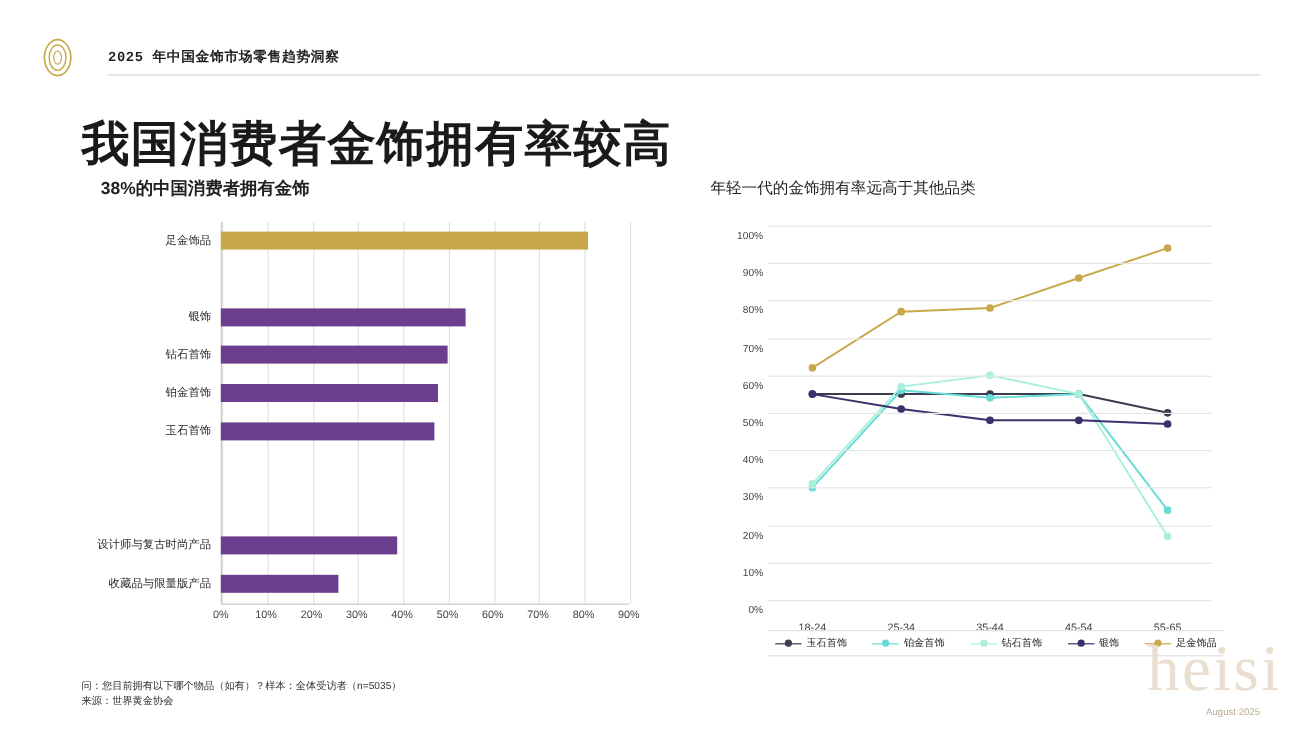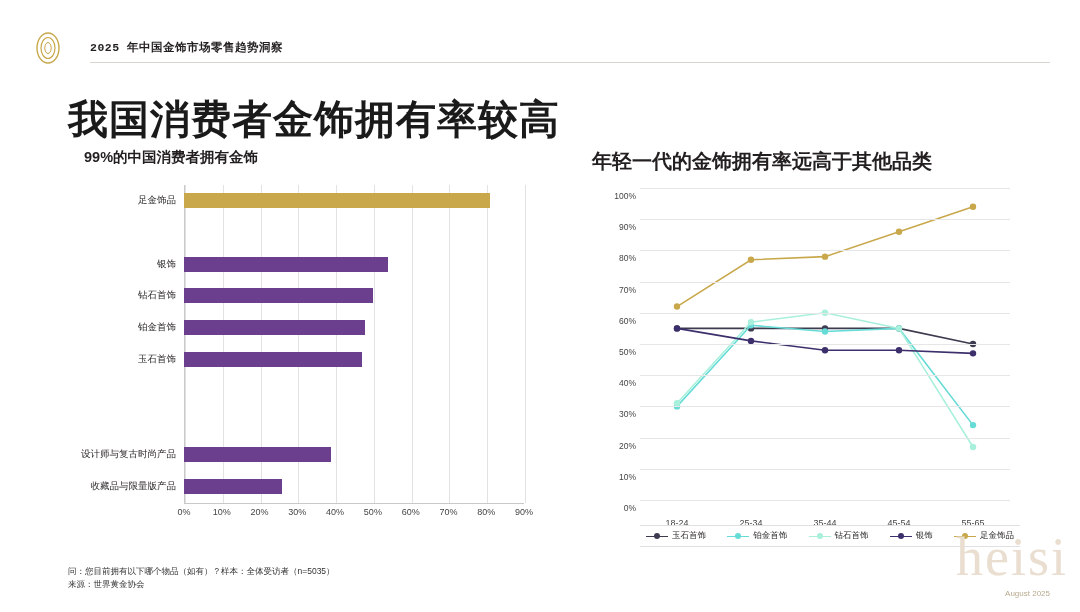--- a/index.html
+++ b/index.html
@@ -62,21 +62,21 @@
   }
   .xtick{
     position:absolute;top:322px;font-size:9px;color:#444;transform:translateX(-50%);
   }
   .left-foot{
     position:absolute;left:68px;top:565px;font-size:8.5px;line-height:1.5;color:#333;
   }
   
   .right-sub{
     position:absolute;left:592px;top:148px;
-    font-size:20px;font-weight:bold;color:#231f20;
+    font-size:13px;font-weight:normal;color:#231f20;
   }
   .right-panel{
     position:absolute;left:592px;top:180px;width:440px;height:352px;
   }
   .rc-plot{
     position:absolute;left:48px;top:8px;width:370px;height:312px;
   }
   .rc-hline{
     position:absolute;left:0;width:370px;height:1px;background:#e6e6e6;
   }
@@ -117,21 +117,21 @@
       <ellipse cx="20" cy="20" rx="7" ry="10.5" fill="none" stroke="#c8a84b" stroke-width="1.2"></ellipse>
       <ellipse cx="20" cy="20" rx="3.2" ry="5.5" fill="none" stroke="#c8a84b" stroke-width="1"></ellipse>
     </svg>
   </div>
   <div class="header-title">2025 年中国金饰市场零售趋势洞察</div>
   <div class="header-rule"></div>
 </div>
 
 <div class="main-title">我国消费者金饰拥有率较高</div>
 
-<div class="left-sub">99%的中国消费者拥有金饰</div>
+<div class="left-sub">38%的中国消费者拥有金饰</div>
 <div class="left-chart" id="leftChart">
   <div class="lc-plot" id="lcPlot">
       <div class="lc-gridline" style="left: 0px;"></div>
       <div class="lc-gridline" style="left: 37.7778px;"></div>
       <div class="lc-gridline" style="left: 75.5556px;"></div>
       <div class="lc-gridline" style="left: 113.333px;"></div>
       <div class="lc-gridline" style="left: 151.111px;"></div>
       <div class="lc-gridline" style="left: 188.889px;"></div>
       <div class="lc-gridline" style="left: 226.667px;"></div>
       <div class="lc-gridline" style="left: 264.444px;"></div>

